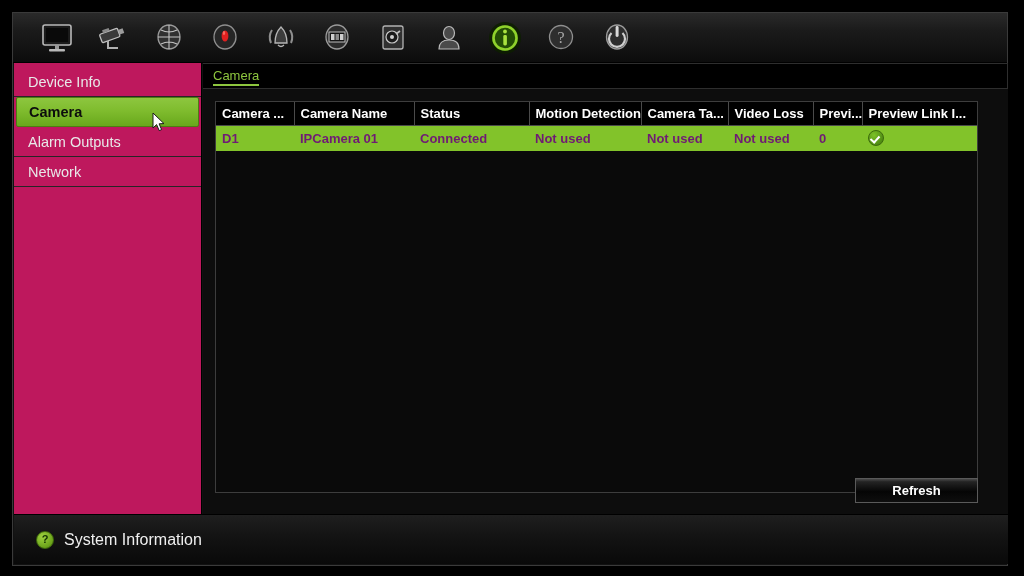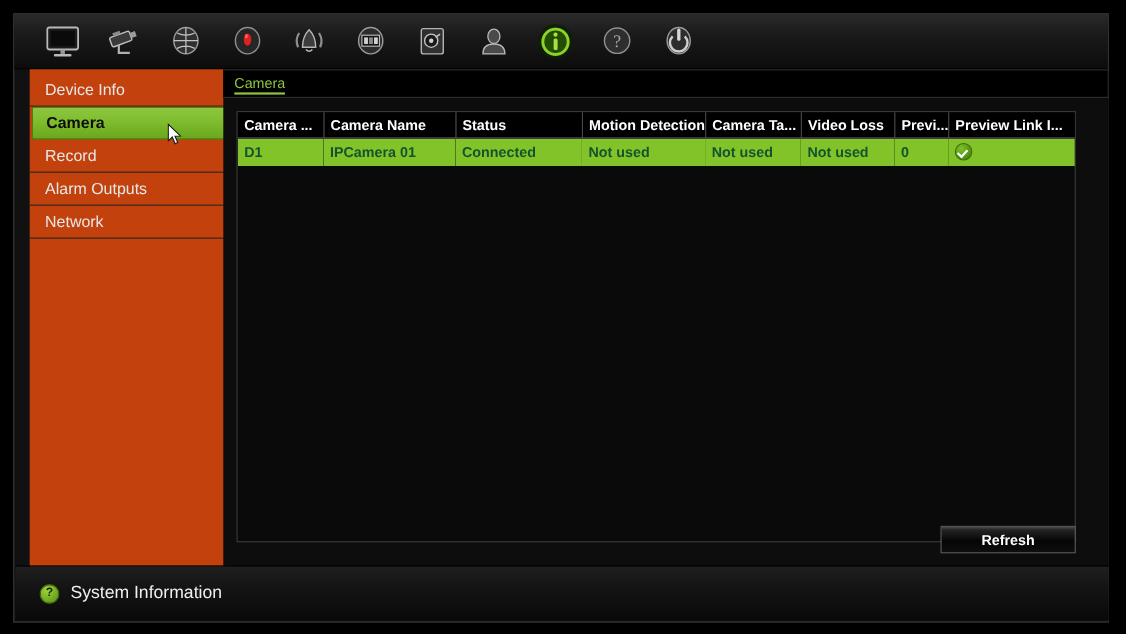--- a/index.html
+++ b/index.html
@@ -52,25 +52,25 @@
     align-items: center;
     justify-content: center;
     cursor: pointer;
     position: relative;
   }
   .tb-icon svg { display: block; }
 
   
   .sidebar {
     position: absolute;
-    left: 14px;
+    left: 1px;
     top: 50px;
     width: 188px;
     height: 452px;
-    background: #c2410c;
+    background: #be185d;
     border-right: 1px solid #000;
     box-sizing: border-box;
     padding-top: 4px;
   }
   .side-item {
     height: 30px;
     line-height: 30px;
     padding-left: 14px;
     color: #e8e8e8;
     font-size: 14.5px;
@@ -161,21 +161,21 @@
   table.cam td {
     font-size: 13px;
     padding: 4px 0 4px 6px;
     height: 22px;
     white-space: nowrap;
     overflow: hidden;
     box-sizing: border-box;
   }
   tr.row-selected td {
     background: #82c32a;
-    color: #14532d;
+    color: #701a75;
     font-weight: bold;
   }
 
   .check-badge {
     display: inline-block;
     width: 14px;
     height: 14px;
     border-radius: 50%;
     background: radial-gradient(circle at 35% 30%, #7cc227 0%, #4e8a12 75%, #3b6a0c 100%);
     border: 1px solid #3d6b0d;
@@ -362,21 +362,20 @@
           <ellipse cx="17" cy="14" rx="10.5" ry="12" fill="#2d2d2d" stroke="#9b9b9b" stroke-width="1.3"></ellipse>
           <path d="M11.5 10 A8 8 0 1 0 22.5 10" fill="none" stroke="#cfcfcf" stroke-width="2.2"></path>
           <rect x="15.6" y="3" width="3" height="11" rx="1.4" fill="#d8d8d8"></rect>
         </svg>
       </div>
     </div>
 
     <div class="sidebar">
       <div class="side-item">Device Info</div>
       <div class="side-item selected">Camera</div>
-      <div class="side-item">Record</div>
       <div class="side-item">Alarm Outputs</div>
       <div class="side-item">Network</div>
     </div>
 
     <div class="content">
 
       <div class="crumb-bar">
         <span class="crumb">Camera</span>
       </div>
 

